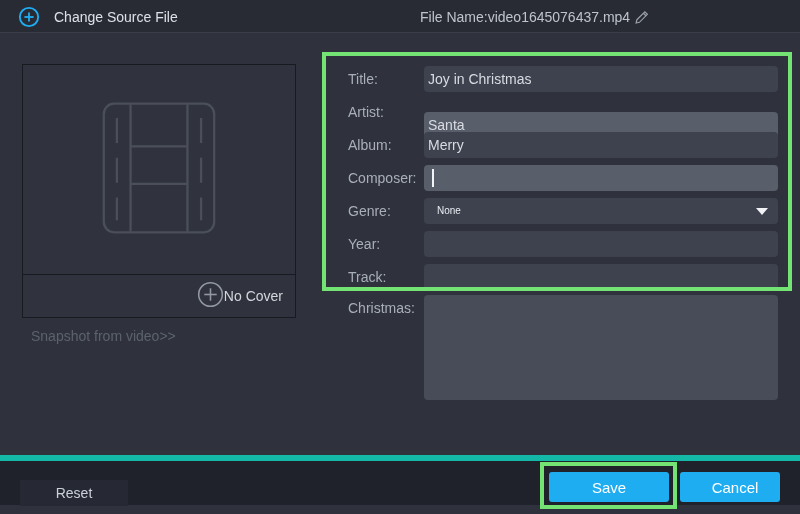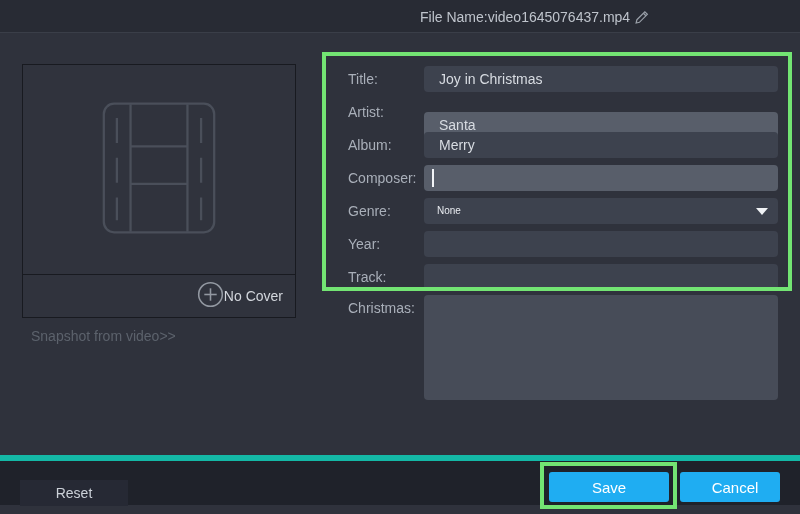--- a/index.html
+++ b/index.html
@@ -29,21 +29,21 @@
                justify-content:flex-end; padding:0 12px; cursor:pointer; }
   .no-cover { color:#d3d7dd; font-size:14px; }
   .snapshot { position:absolute; left:31px; top:328px; color:#5c626c; font-size:14px;
               cursor:pointer; }
 
   
   .frm-label { position:absolute; left:348px; width:75px; height:26px; line-height:26px;
                color:#a9afb9; font-size:14px; white-space:nowrap; }
   .field { position:absolute; left:424px; width:354px; height:26px; border:none;
            border-radius:4px; background:#3d424e; color:#d8dce2; font-size:14px;
-           font-family:"Liberation Sans", sans-serif; padding:0 15px; outline:none; }
+           font-family:"Liberation Sans", sans-serif; padding:0 4px; outline:none; }
   .field.active { background:#585e6a; }
   .select-box { position:absolute; left:424px; width:354px; height:26px; border-radius:4px;
                 background:#3d424e; color:#e8ebf0; font-size:10px; line-height:26px;
                 padding:0 13px; cursor:pointer; }
   .select-box .tri { position:absolute; right:10px; top:10px; width:0; height:0;
                      border-left:6px solid transparent; border-right:6px solid transparent;
                      border-top:7px solid #f0f2f5; }
   .caret { position:absolute; left:432px; top:169px; width:2px; height:18px; background:#f2f4f7; }
   .comments-area { position:absolute; left:424px; top:295px; width:354px; height:105px;
                    background:#474c58; border:none; border-radius:4px; resize:none;
@@ -66,20 +66,30 @@
   .hl { position:absolute; border:4px solid #73e473; pointer-events:none; }
   .hl-form { left:322px; top:52px; width:470px; height:239px; }
   .hl-save { left:540px; top:462px; width:137px; height:47px; }
 </style>
 </head>
 <body>
 
 <div class="screen">
 
   <header class="topbar">
+    <div class="change-source">
+      <span class="icon-cplus">
+        <svg width="22" height="22" viewBox="0 0 24 24">
+          <circle cx="12" cy="12" r="10" fill="none" stroke="#1fadf2" stroke-width="2"></circle>
+          <line x1="12" y1="7" x2="12" y2="17" stroke="#1fadf2" stroke-width="2"></line>
+          <line x1="7" y1="12" x2="17" y2="12" stroke="#1fadf2" stroke-width="2"></line>
+        </svg>
+      </span>
+      <span class="label">Change Source File</span>
+    </div>
     <div class="filename-group">
       <span class="fn-label">File Name:</span>
       <span class="fn-value">video1645076437.mp4</span>
       <span class="pencil">
         <svg width="17" height="15" viewBox="0 0 18 16">
           <path d="M3 11.5 L11.5 3 L14.2 5.7 L5.7 14.2 L2.2 15 Z" fill="none" stroke="#9aa0a9" stroke-width="1.3"></path>
           <line x1="10" y1="4.5" x2="12.7" y2="7.2" stroke="#9aa0a9" stroke-width="1.3"></line>
         </svg>
       </span>
     </div>

